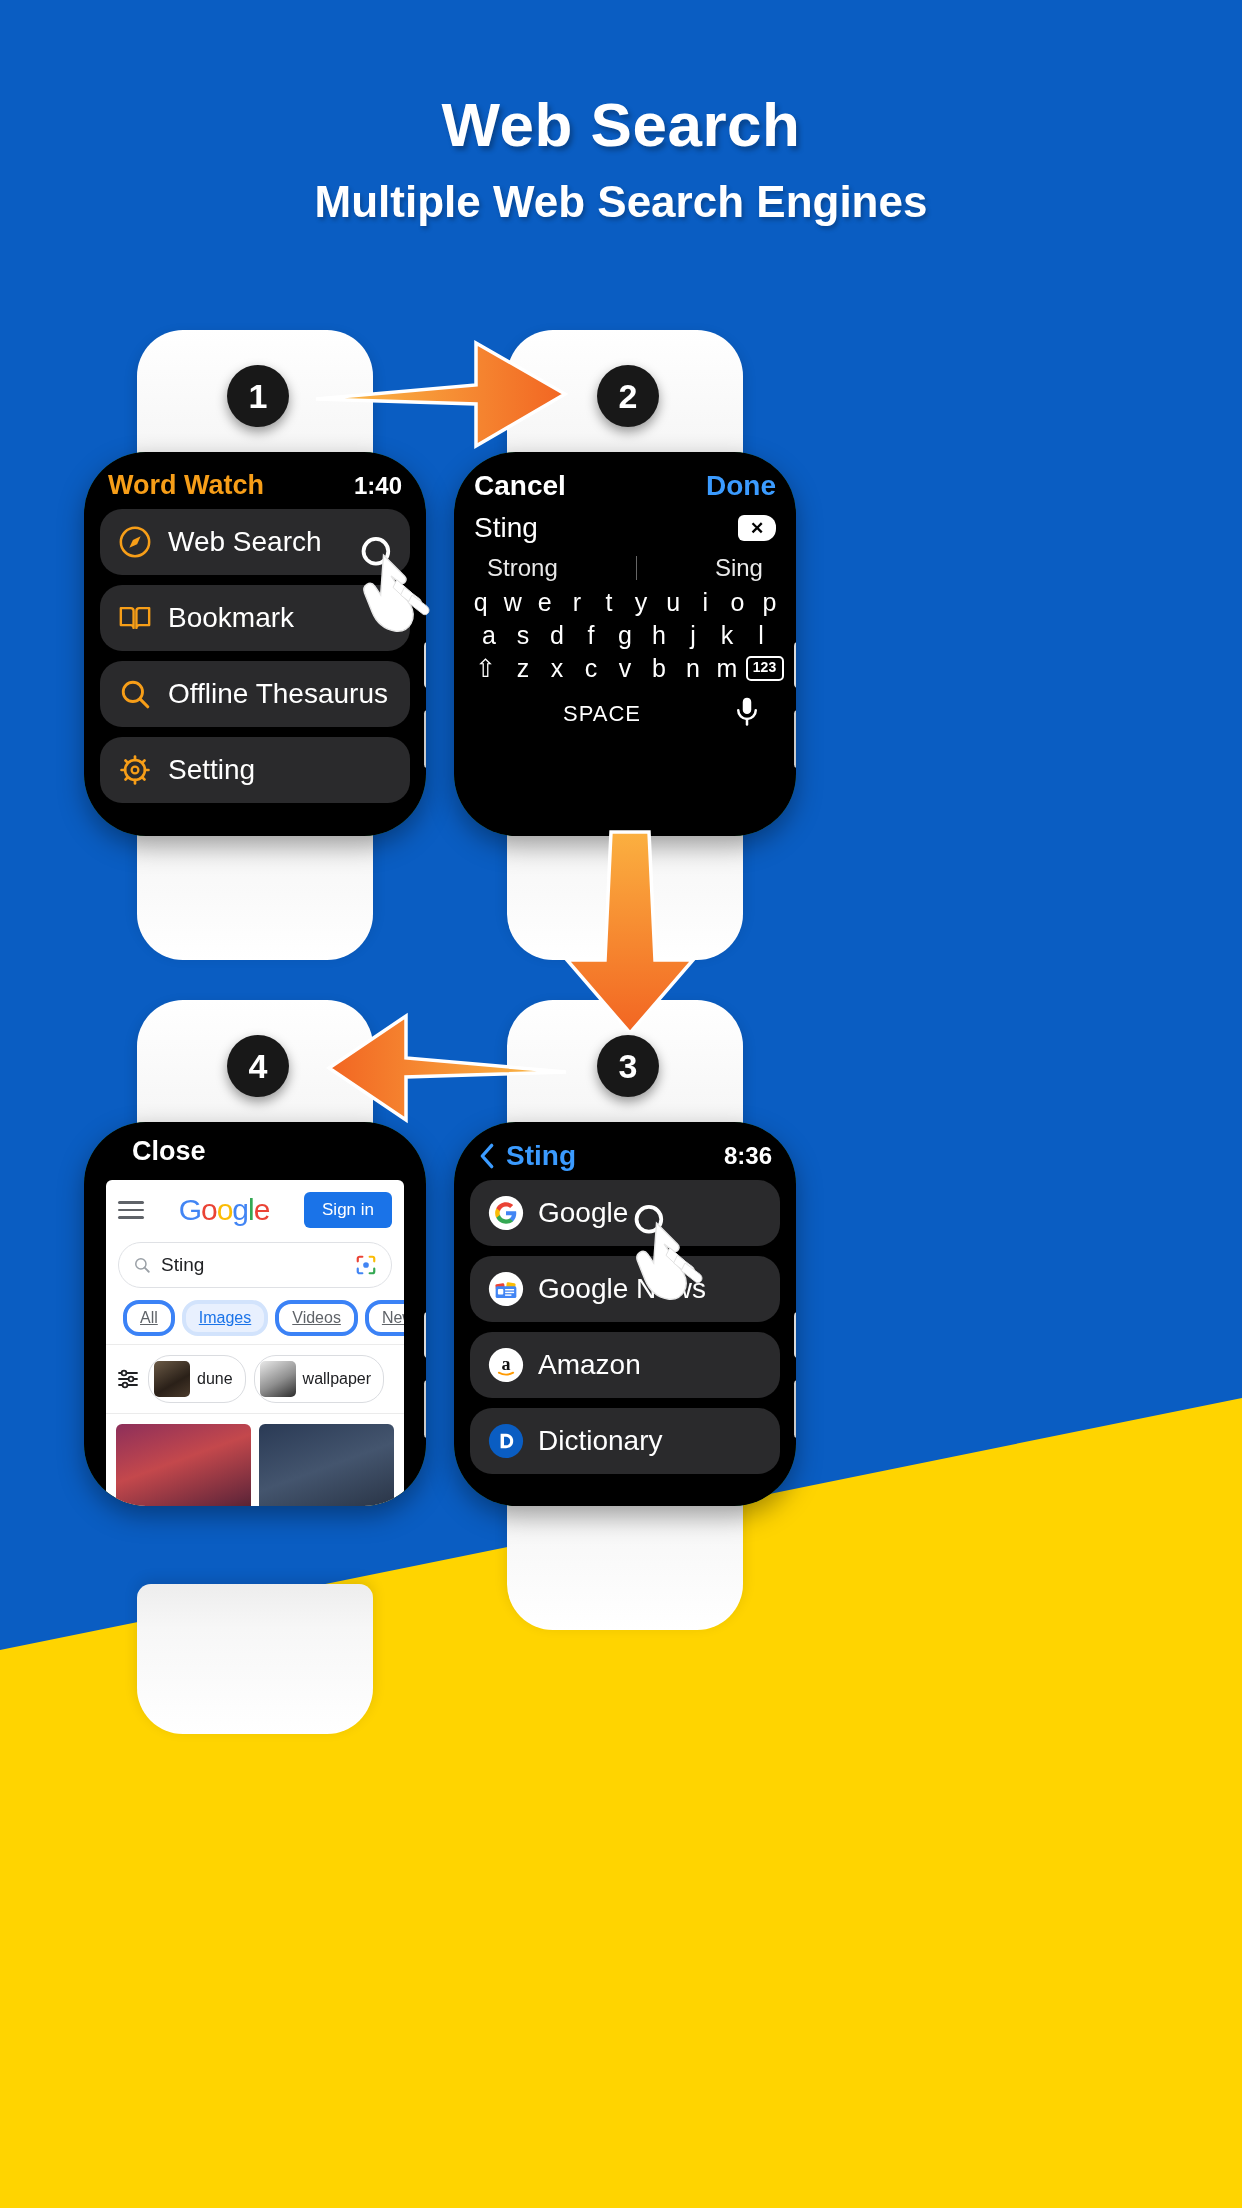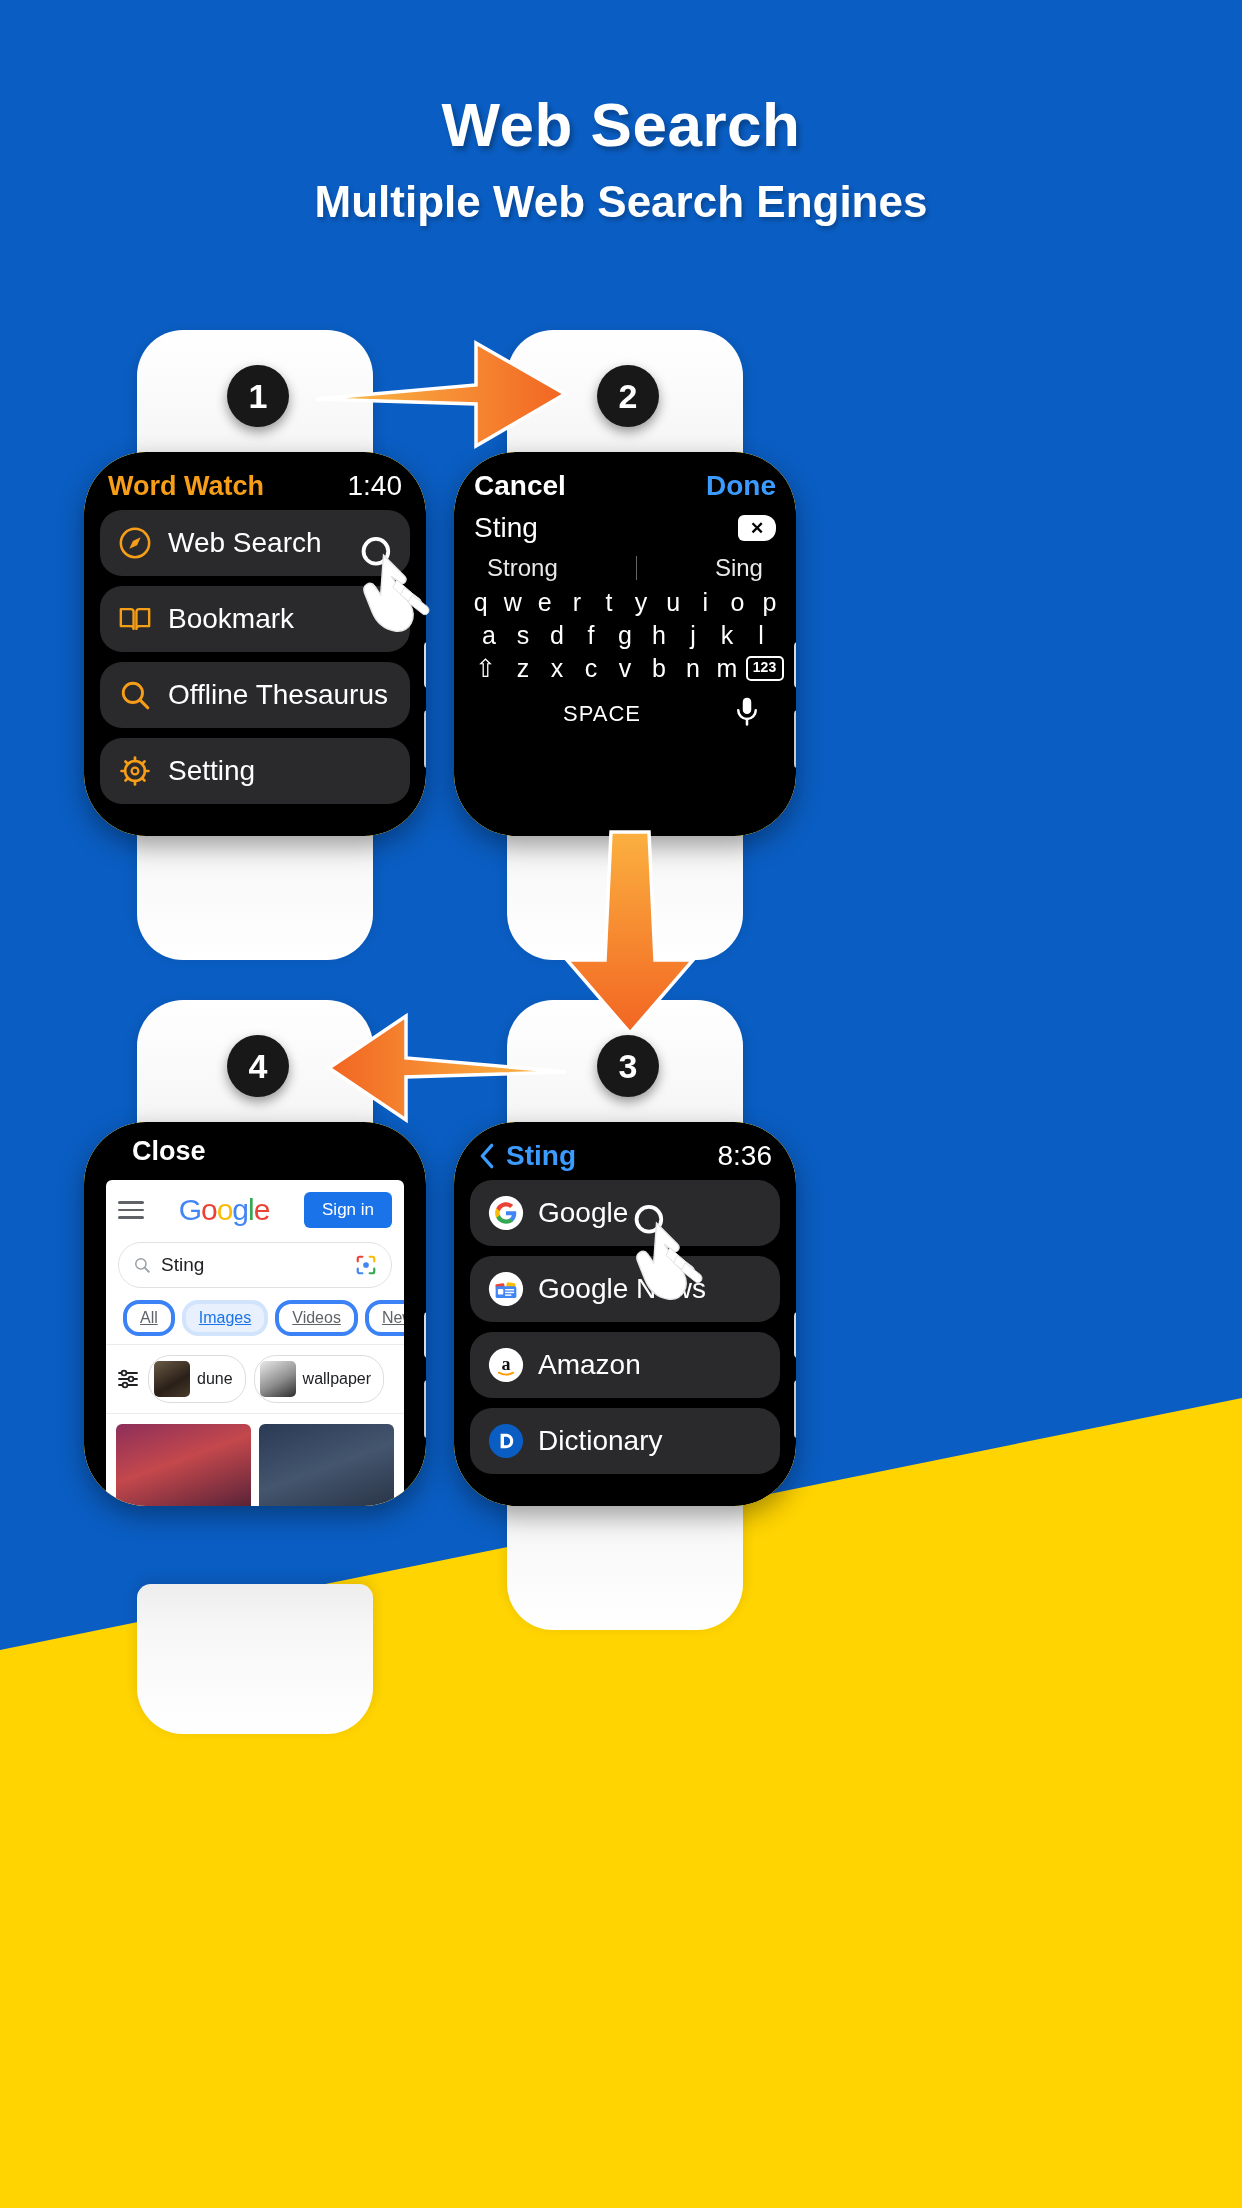--- a/index.html
+++ b/index.html
@@ -60,21 +60,21 @@
   }
   .band-bot {
     bottom: 0; height: 150px;
     border-radius: 14px 14px 46px 46px;
     background: linear-gradient(0deg,#ffffff 0%,#f7f7f7 70%,#ededed 100%);
     box-shadow: 0 -4px 14px rgba(0,0,0,0.12);
   }
   .case {
     position: absolute; left: 0; top: 122px;
     width: 342px; height: 384px;
-    background: #fde047;
+    background: #14532d;
     border-radius: 62px;
     z-index: 2;
     box-shadow: 0 10px 26px rgba(0,0,0,0.35);
     overflow: hidden;
   }
   .screen {
     position: absolute; inset: 0;
     background: #000;
     border-radius: 62px;
     overflow: hidden;
@@ -101,21 +101,21 @@
     box-shadow: 0 5px 12px rgba(0,0,0,0.4);
   }
 
   
   .wscreen { width: 100%; height: 100%; padding: 14px 16px 0 16px; }
   .wtop {
     display: flex; align-items: center; justify-content: space-between;
     padding: 4px 8px 8px 8px;
   }
   .wtitle-orange { color: #f79e18; font-size: 27px; font-weight: bold; }
-  .wtime { color: #ffffff; font-size: 28px; font-weight: normal; }
+  .wtime { color: #ffffff; font-size: 24px; font-weight: bold; }
 
   .menu-row {
     display: flex; align-items: center;
     background: #2a2a2c; border-radius: 22px;
     height: 66px; margin-bottom: 10px; padding: 0 18px;
   }
   .menu-ico { width: 40px; flex: 0 0 40px; display:flex; align-items:center; }
   .menu-lbl { color: #fff; font-size: 28px; margin-left: 10px; white-space: nowrap; }
 
   

